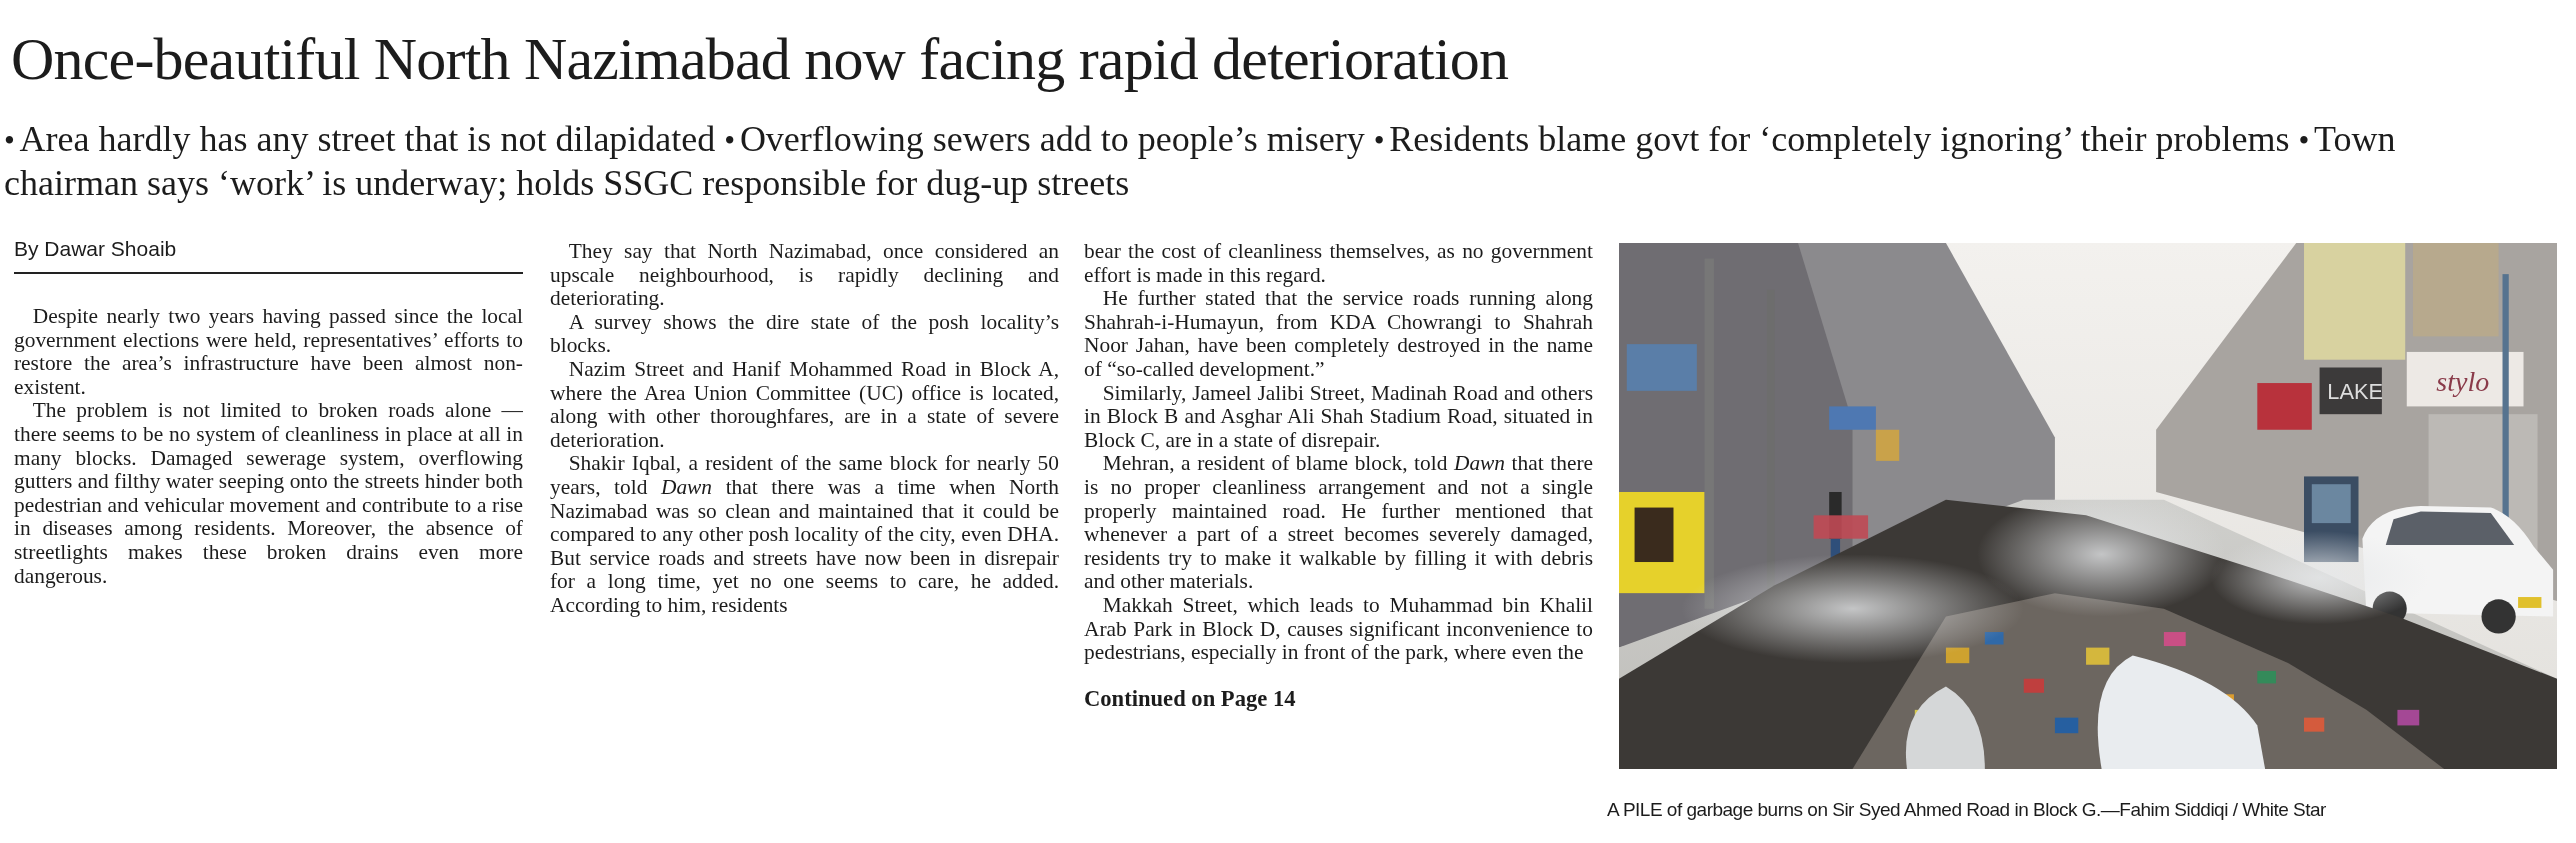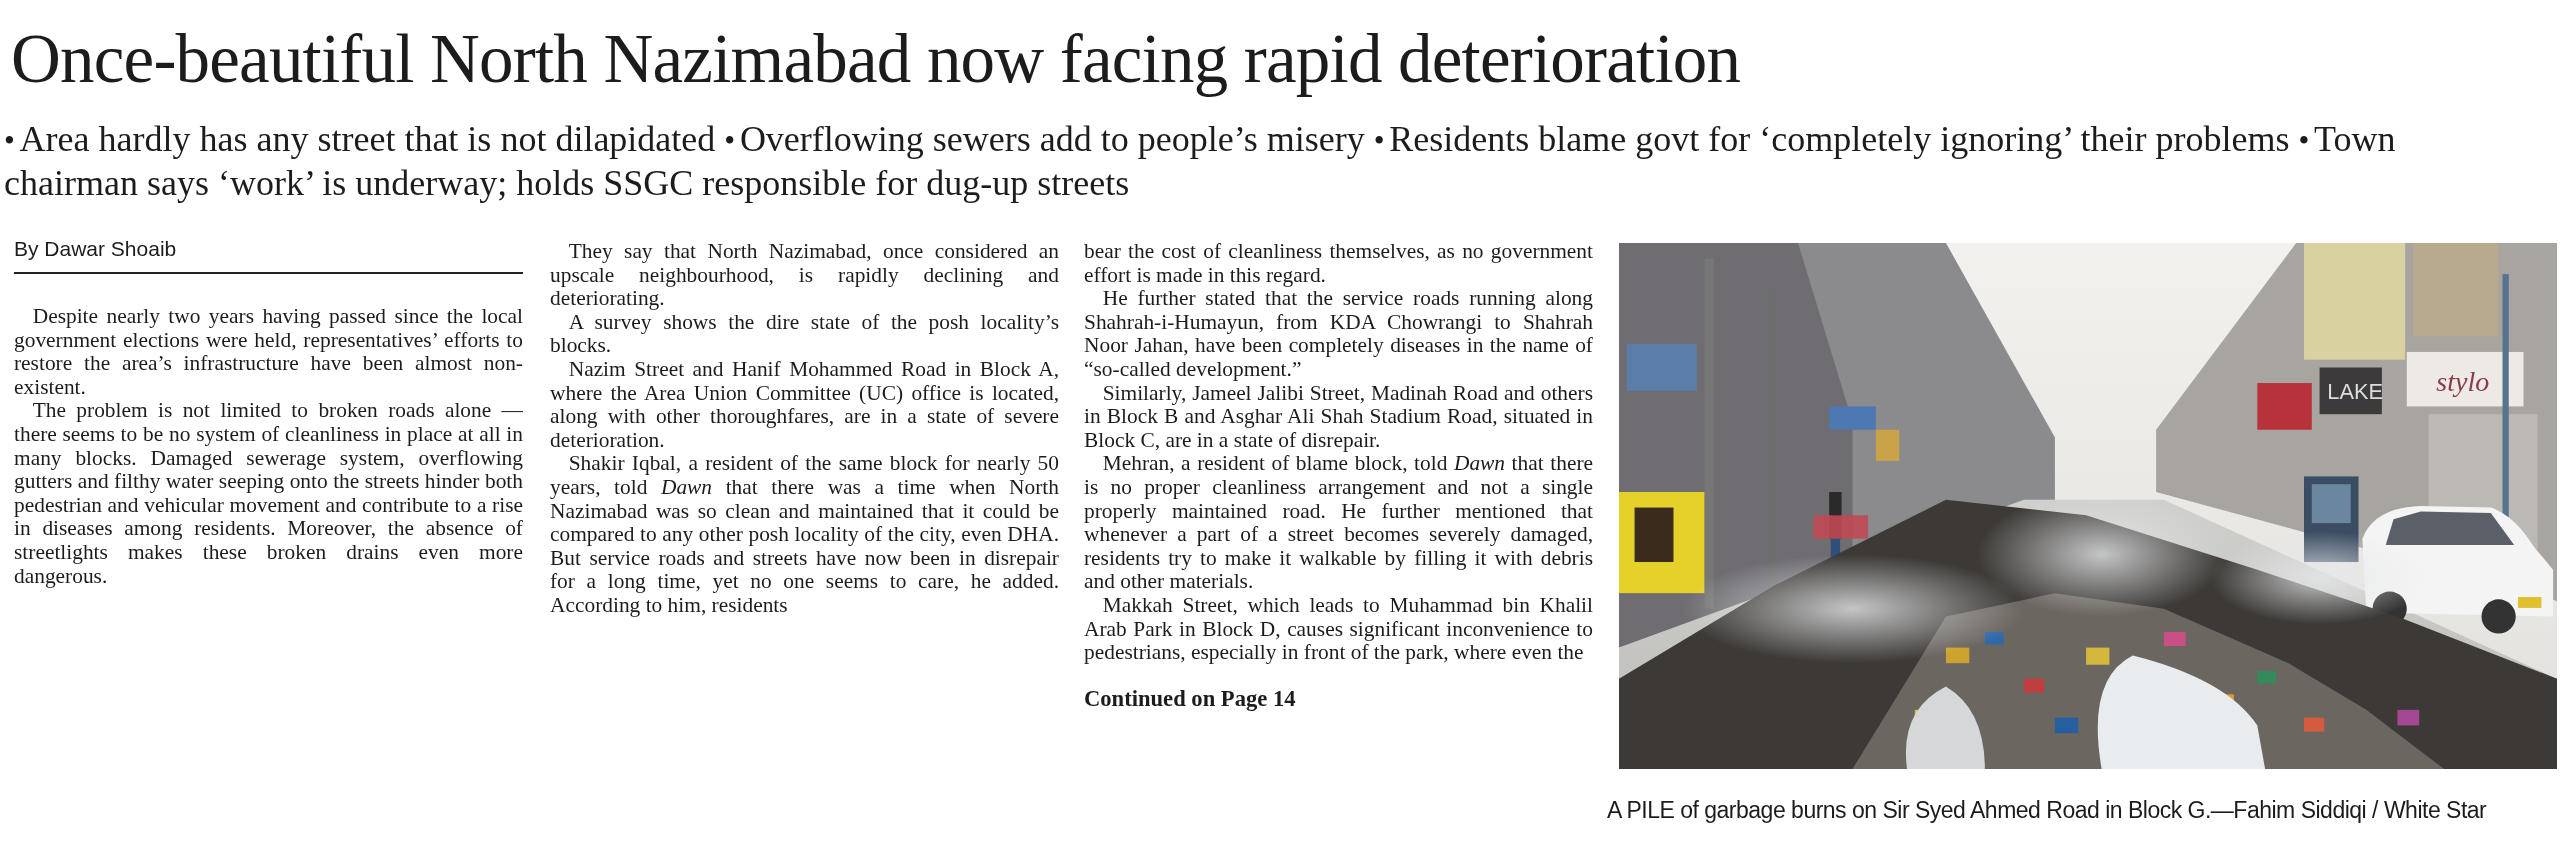--- a/index.html
+++ b/index.html
@@ -1,20 +1,20 @@
 <!DOCTYPE html>
 <html style="font-size:12.5px"><head>
 <meta charset="utf-8">
 <style>
   html, body { margin:0; padding:0; background:#ffffff; }
   body { width:2576px; height:843px; position:relative; overflow:hidden; color:#1c1c1c; }
   .headline {
     position:absolute; left:11px; top:4.7px; width:2561px;
     font-family:"Liberation Serif", "DejaVu Serif", serif;
-    font-size:69px; line-height:109px; white-space:nowrap;
+    font-size:60px; line-height:109px; white-space:nowrap;
     letter-spacing:-0.8px; margin:0; font-weight:normal;
     transform-origin:left top; transform:scaleX(1.0);
   }
   .deck {
     position:absolute; left:4px; top:118px; width:2514px;
     font-family:"Liberation Serif", "DejaVu Serif", serif;
     font-size:36px; line-height:42px; margin:0;
   }
   .deck .bullet { font-size:31px; margin-right:4.7px; }
   .byline {
@@ -39,21 +39,21 @@
   }
   i { font-style:italic; }
   .photo {
     position:absolute; left:1619px; top:243px; width:938px; height:526px;
     overflow:hidden; background:#c9ccd0;
   }
   .photo svg { display:block; width:100%; height:100%; }
   .caption {
     position:absolute; left:1607px; top:797px; width:965px;
     font-family:"Liberation Sans", "DejaVu Sans", sans-serif;
-    font-size:23px; line-height:26.5px; white-space:nowrap;
+    font-size:19px; line-height:26.5px; white-space:nowrap;
     letter-spacing:-0.5px;
   }
 </style>
 </head>
 <body>
 
 <h1 class="headline">Once-beautiful North Nazimabad now facing rapid deterioration</h1>
 
 <div class="deck">
   <span class="bullet">•</span><span>Area hardly has any street that is not dilapidated</span>
@@ -71,21 +71,21 @@
 
 <div class="col col2">
   <p>They say that North Nazimabad, once considered an upscale neighbourhood, is rapidly declining and deteriorating.</p>
   <p>A survey shows the dire state of the posh locality’s blocks.</p>
   <p>Nazim Street and Hanif Mohammed Road in Block A, where the Area Union Committee (UC) office is located, along with other thoroughfares, are in a state of severe deterioration.</p>
   <p><span>Shakir Iqbal, a resident of the same block for nearly 50 years, told </span><i>Dawn</i><span> that there was a time when North Nazimabad was so clean and maintained that it could be compared to any other posh locality of the city, even DHA. But service roads and streets have now been in disrepair for a long time, yet no one seems to care, he added. According to him, residents</span></p>
 </div>
 
 <div class="col col3">
   <p class="noindent">bear the cost of cleanliness themselves, as no government effort is made in this regard.</p>
-  <p>He further stated that the service roads running along Shahrah-i-Humayun, from KDA Chowrangi to Shahrah Noor Jahan, have been completely diseases in the name of “so-called development.”</p>
+  <p>He further stated that the service roads running along Shahrah-i-Humayun, from KDA Chowrangi to Shahrah Noor Jahan, have been completely destroyed in the name of “so-called development.”</p>
   <p>Similarly, Jameel Jalibi Street, Madinah Road and others in Block B and Asghar Ali Shah Stadium Road, situated in Block C, are in a state of disrepair.</p>
   <p><span>Mehran, a resident of blame block, told </span><i>Dawn</i><span> that there is no proper cleanliness arrangement and not a single properly maintained road. He further mentioned that whenever a part of a street becomes severely damaged, residents try to make it walkable by filling it with debris and other materials.</span></p>
   <p>Makkah Street, which leads to Muhammad bin Khalil Arab Park in Block D, causes significant inconvenience to pedestrians, especially in front of the park, where even the</p>
   <p class="cont">Continued on Page 14</p>
 </div>
 
 <div class="photo">
   <svg viewBox="0 0 1205 676" preserveAspectRatio="none">
     <defs>
       <linearGradient id="sky" x1="0" y1="0" x2="0" y2="1">

